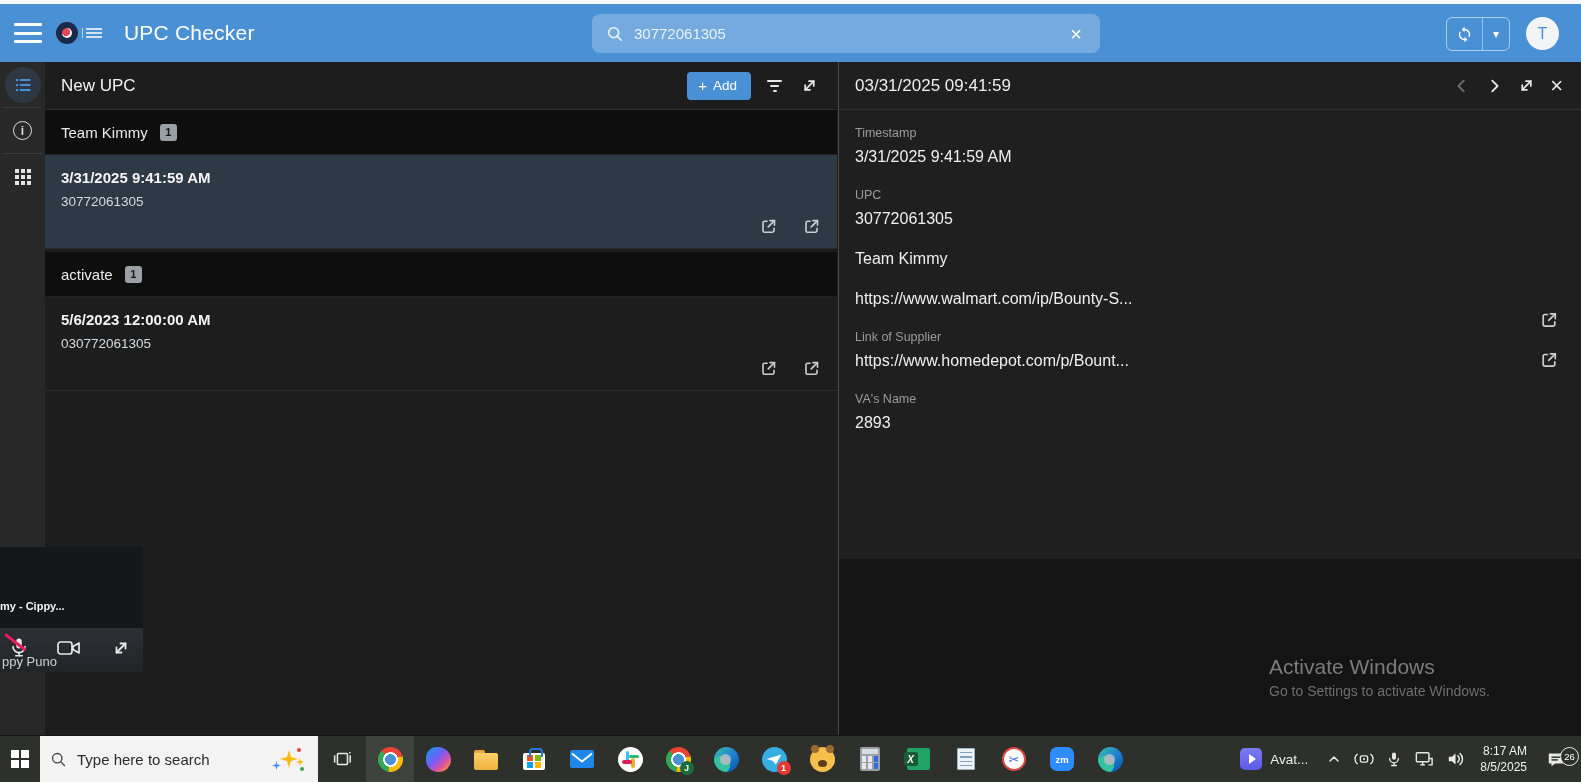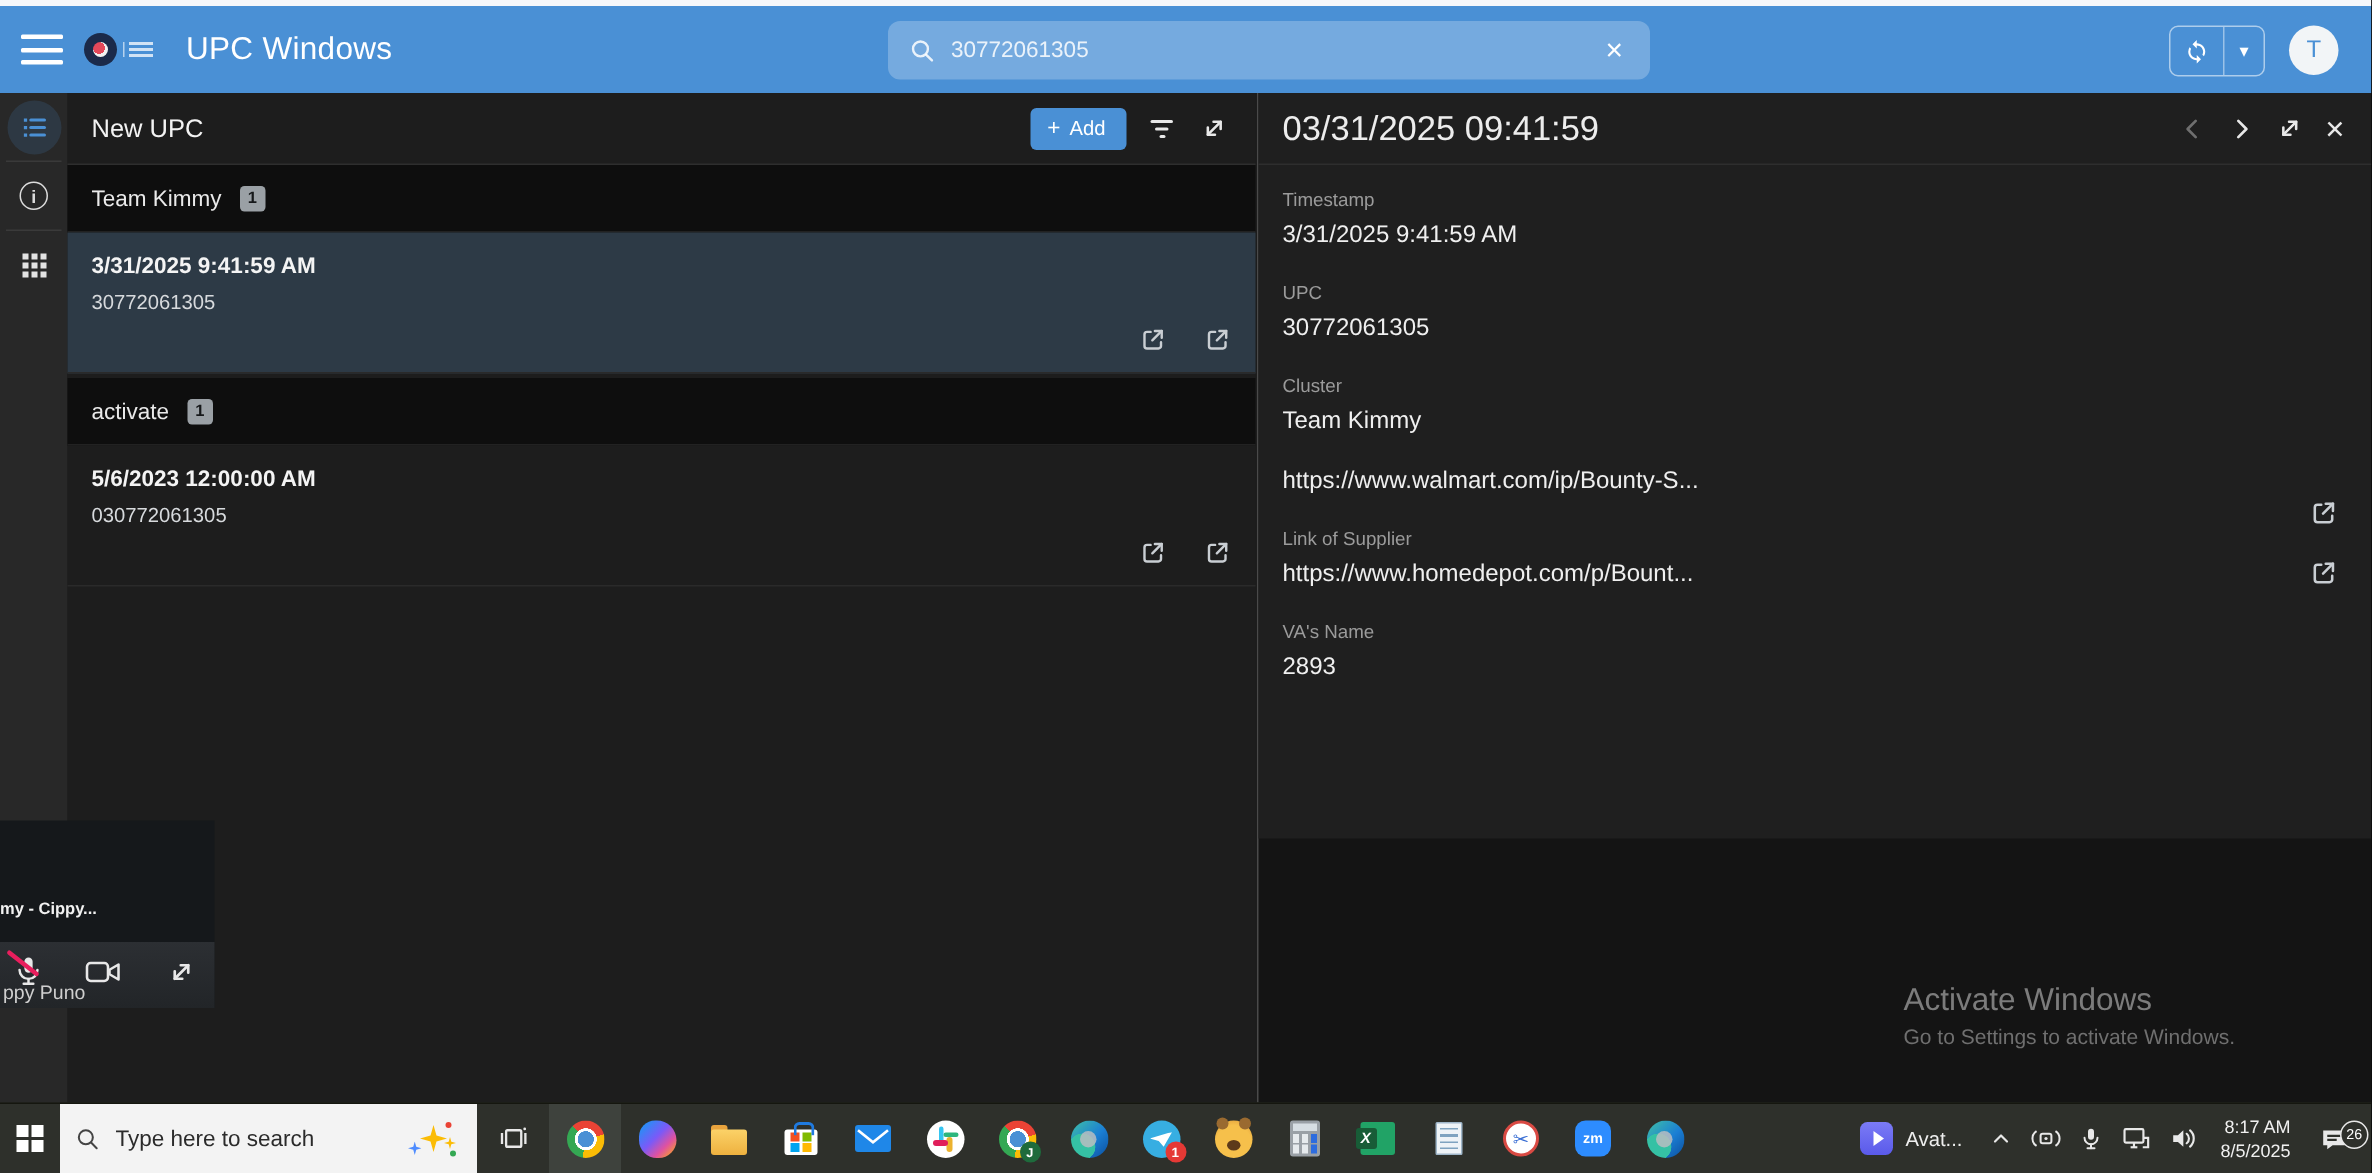--- a/index.html
+++ b/index.html
@@ -65,21 +65,21 @@
   .list-item.selected { background:#2d3a46; }
   .item-title { color:#f4f4f4; font-size:15px; font-weight:700; }
   .item-sub { color:#d7dadd; font-size:13.5px; margin-top:8px; }
   .item-actions { position:absolute; right:14px; bottom:10px; display:flex; gap:20px; }
   .gap-row { height:3px; background:#1d1d1d; }
 
   
   .detail-panel { position:absolute; left:838px; top:62px; width:743px; height:673px; background:#141414; border-left:1px solid #4a4a4a; }
   .detail-upper { background:#1f1f1f; height:497px; }
   .detail-header { height:48px; display:flex; align-items:center; padding:0 16px; border-bottom:1px solid #2e2e2e; }
-  .detail-title { color:#ededed; font-size:23px; font-weight:500; }
+  .detail-title { color:#ededed; font-size:17px; font-weight:500; }
   .dp-actions { margin-left:auto; display:flex; align-items:center; gap:10px; }
   .close-x { color:#e8e8e8; font-size:22px; line-height:1; }
   .detail-body { padding:16px 16px 0 16px; }
   .field { margin-bottom:22px; position:relative; }
   .field-label { color:#9b9b9b; font-size:12.5px; }
   .field-value { color:#efefef; font-size:16px; margin-top:8px; }
   .field-link-btn { position:absolute; right:4px; top:18px; background:none; border:none; cursor:pointer; padding:2px; }
 
   .watermark { position:absolute; left:430px; top:593px; }
   .wm1 { color:#7c7c7c; font-size:21px; }
@@ -182,21 +182,21 @@
         <span></span>
       </div>
     <div class="logo-wrap">
       <div class="logo-circle"></div>
       <div class="logo-lines">
           <i></i>
           <i></i>
           <i></i>
         </div>
     </div>
-    <h1 class="app-title">UPC Windows</h1>
+    <h1 class="app-title">UPC Checker</h1>
     <div class="searchbox">
       <svg width="18" height="18" viewBox="0 0 20 20">
         <circle cx="8.5" cy="8.5" r="5.5" fill="none" stroke="rgba(255,255,255,.85)" stroke-width="1.8"></circle>
         <line x1="12.8" y1="12.8" x2="17" y2="17" stroke="rgba(255,255,255,.85)" stroke-width="1.8" stroke-linecap="round"></line>
       </svg>
       <input class="search-input" readonly="" value="30772061305" style="">
       <span class="search-clear">×</span>
     </div>
     <div class="sync-group">
       <button class="sync-btn">
@@ -357,21 +357,20 @@
       <div class="detail-body">
         <div class="field">
           <div class="field-label">Timestamp</div>
           <div class="field-value">3/31/2025 9:41:59 AM</div>
         </div>
         <div class="field">
           <div class="field-label">UPC</div>
           <div class="field-value">30772061305</div>
         </div>
         <div class="field">
-          <div class="field-label">Cluster</div>
           <div class="field-value">Team Kimmy</div>
         </div>
         <div class="field">
           <div class="field-value">https://www.walmart.com/ip/Bounty-S...</div>
           <button class="field-link-btn">
             <svg width="20" height="20" viewBox="0 0 20 20" fill="none" stroke="#c9ced3" stroke-width="1.7" stroke-linecap="round" stroke-linejoin="round">
               <path d="M8.5 4.5H6A1.8 1.8 0 0 0 4.2 6.3v8A1.8 1.8 0 0 0 6 16.1h8a1.8 1.8 0 0 0 1.8-1.8V11.8"></path>
               <polyline points="11.5,3.8 16.3,3.8 16.3,8.6"></polyline>
                 <line x1="16.3" y1="3.8" x2="9.7" y2="10.4"></line>
             </svg>

